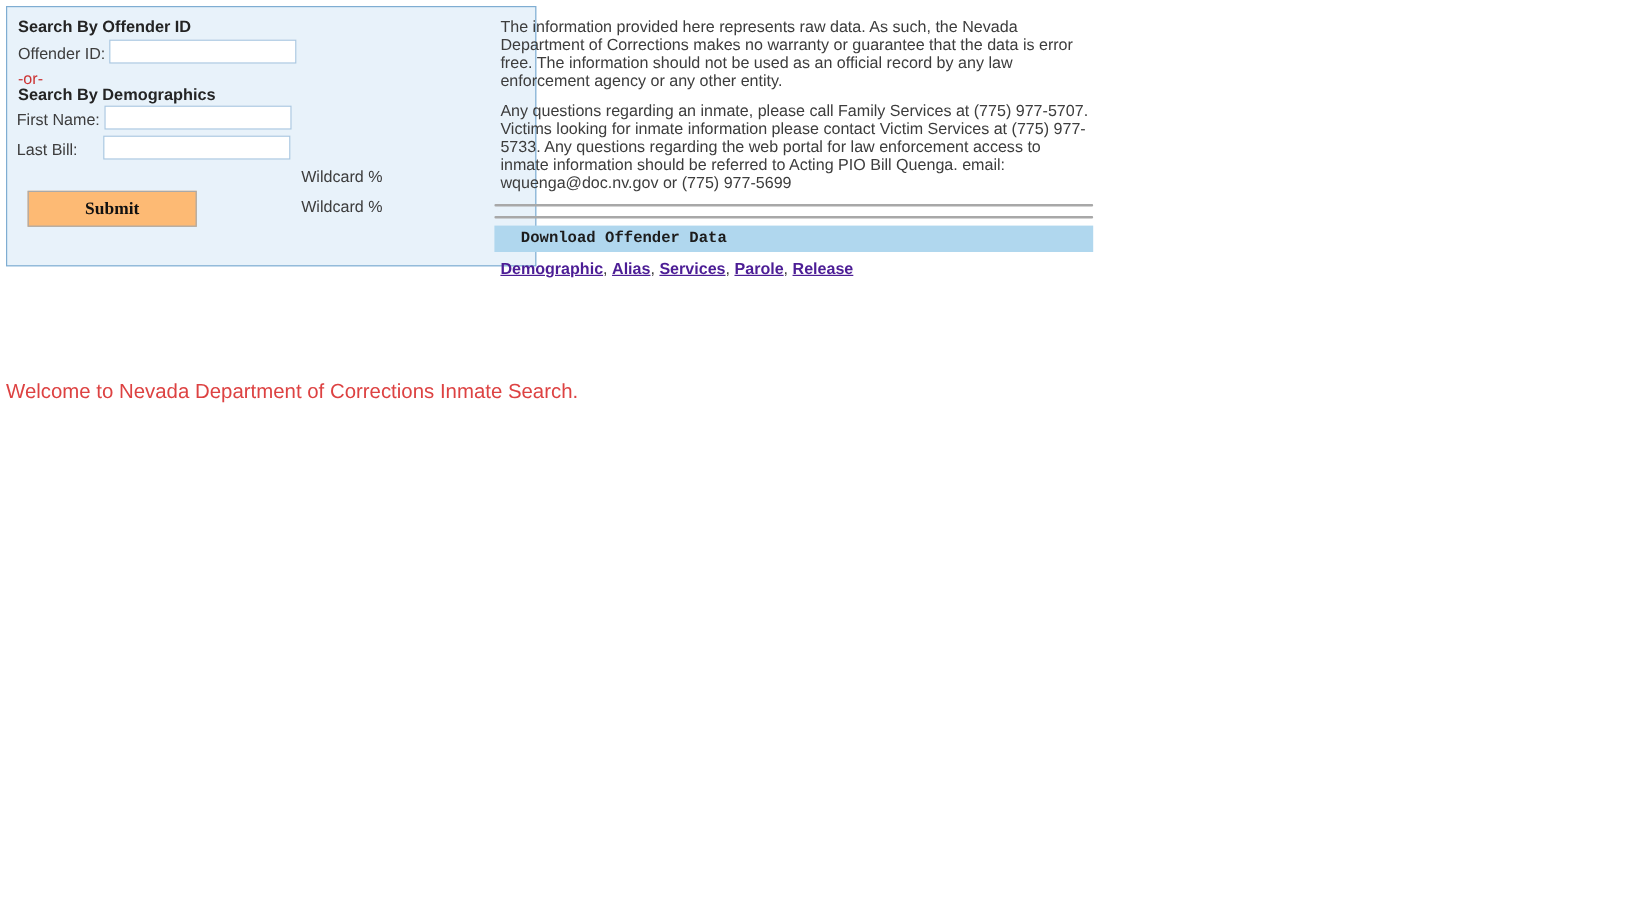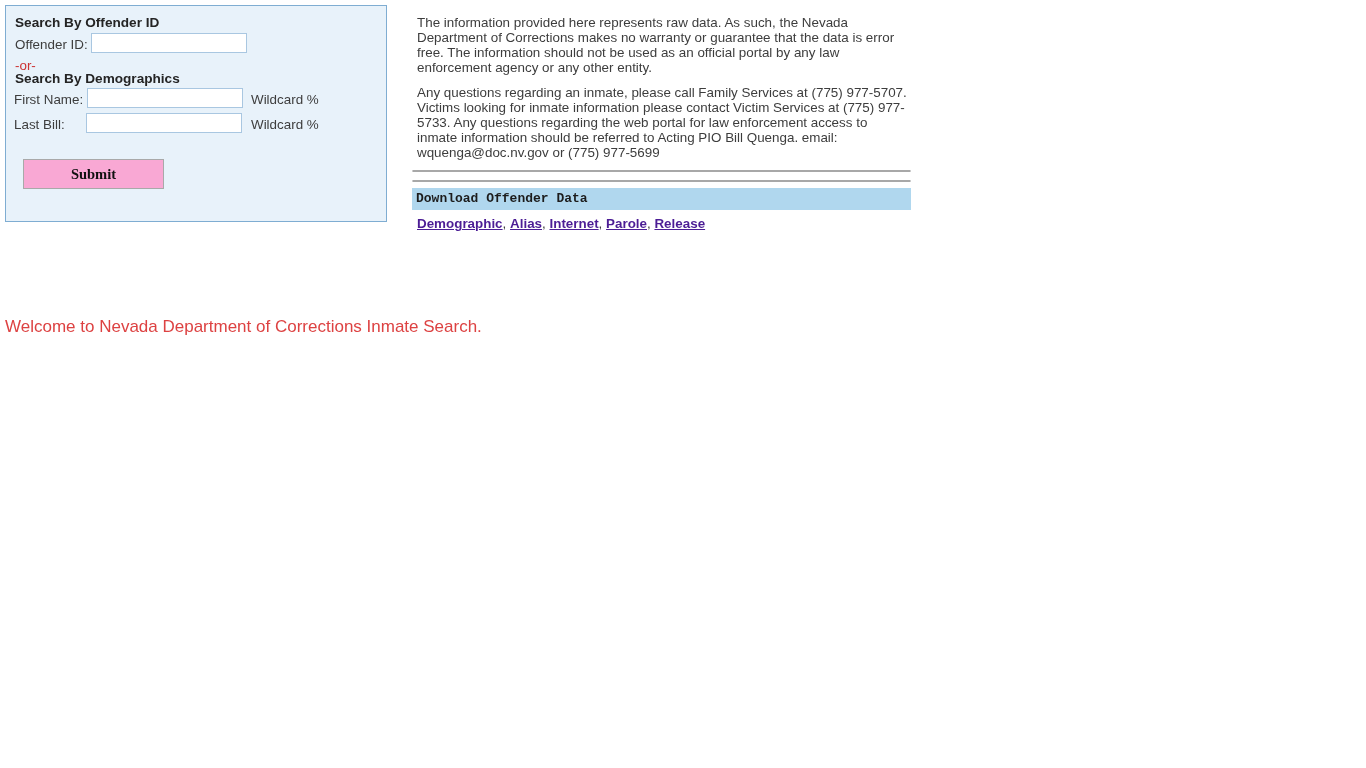--- a/index.html
+++ b/index.html
@@ -10,43 +10,43 @@
     font-family: "Liberation Sans", sans-serif;
     font-size: 13.4px;
     color: #3d3d3d;
     position: relative;
     overflow: hidden;
   }
 
   
   .search-panel {
     position: absolute; left: 5px; top: 5px;
-    width: 382px; height: 217px;
+    width: 442px; height: 217px;
     background: #e8f2fa;
     border: 1px solid #7fadd2;
   }
   .search-panel .abs { position: absolute; white-space: nowrap; }
   .section-title { font-weight: bold; color: #242424; font-size: 13.6px; }
   .panel-label { color: #3d3d3d; }
   .or-sep { color: #cc3333; }
   .panel-input {
     position: absolute;
     width: 156px; height: 20px;
     border: 1px solid #a9c7e1;
     background: #ffffff;
     font-family: "Liberation Sans", sans-serif;
     font-size: 13px;
     padding: 0 3px;
     outline: none;
   }
-  .wildcard-hint { color: #3d3d3d; }
+  .wildcard-hint { color: #3d3d3d; margin-top: 48px; }
   .submit-btn {
     position: absolute; left: 17px; top: 153px;
     width: 141px; height: 30px;
-    background: #f9a8d4;
+    background: #fdba74;
     border: 1px solid #a9a9a9;
     font-family: "Liberation Serif", serif;
     font-weight: bold;
     font-size: 14.5px;
     color: #111111;
     cursor: pointer;
   }
 
   
   .right-col {
@@ -71,21 +71,21 @@
     border-radius: 1px;
     margin: 0 0 8px 0;
   }
   .rule.second { margin-bottom: 6px; }
   .download-bar {
     background: #b0d7ee;
     font-family: "Liberation Mono", "DejaVu Sans Mono", monospace;
     font-weight: bold;
     font-size: 13px;
     color: #1c1c1c;
-    padding: 3px 0 4px 4px;
+    padding: 3px 0 4px 22px;
   }
   .download-links {
     display: block;
     margin: 6px 0 0 5px;
     line-height: 15px;
   }
   .download-links a {
     color: #4c1d95;
     text-decoration: underline;
     cursor: pointer;
@@ -126,29 +126,29 @@
   <input type="text" class="panel-input" style="left: 80px; top: 107px;" value="">
 
   <span class="abs wildcard-hint" style="left:245px; top:111px;">Wildcard %</span>
 
   <button class="submit-btn">Submit</button>
 </div>
 
 <div class="right-col">
 
 
-  <p>The information provided here represents raw data. As such, the Nevada Department of Corrections makes no warranty or guarantee that the data is error free. The information should not be used as an official portal by any law enforcement agency or any other entity.</p>
+  <p>The information provided here represents raw data. As such, the Nevada Department of Corrections makes no warranty or guarantee that the data is error free. The information should not be used as an official record by any law enforcement agency or any other entity.</p>
 
   <p>Any questions regarding an inmate, please call Family Services at (775) 977-5707. Victims looking for inmate information please contact Victim Services at (775) 977-5733. Any questions regarding the web portal for law enforcement access to inmate information should be referred to Acting PIO Bill Quenga. email: wquenga@doc.nv.gov or (775) 977-5699</p>
 
   <div class="rule"></div>
 
 
   <div class="rule second"></div>
 
   <div class="download-bar">Download Offender Data</div>
 
   <span class="download-links">
-    <a>Demographic</a><span class="link-sep">, </span><a>Alias</a><span class="link-sep">, </span><a>Internet</a><span class="link-sep">, </span><a>Parole</a><span class="link-sep">, </span><a>Release</a>
+    <a>Demographic</a><span class="link-sep">, </span><a>Alias</a><span class="link-sep">, </span><a>Services</a><span class="link-sep">, </span><a>Parole</a><span class="link-sep">, </span><a>Release</a>
   </span>
 </div>
 
 <div class="welcome">Welcome to Nevada Department of Corrections Inmate Search.</div>
 
 </body></html>

